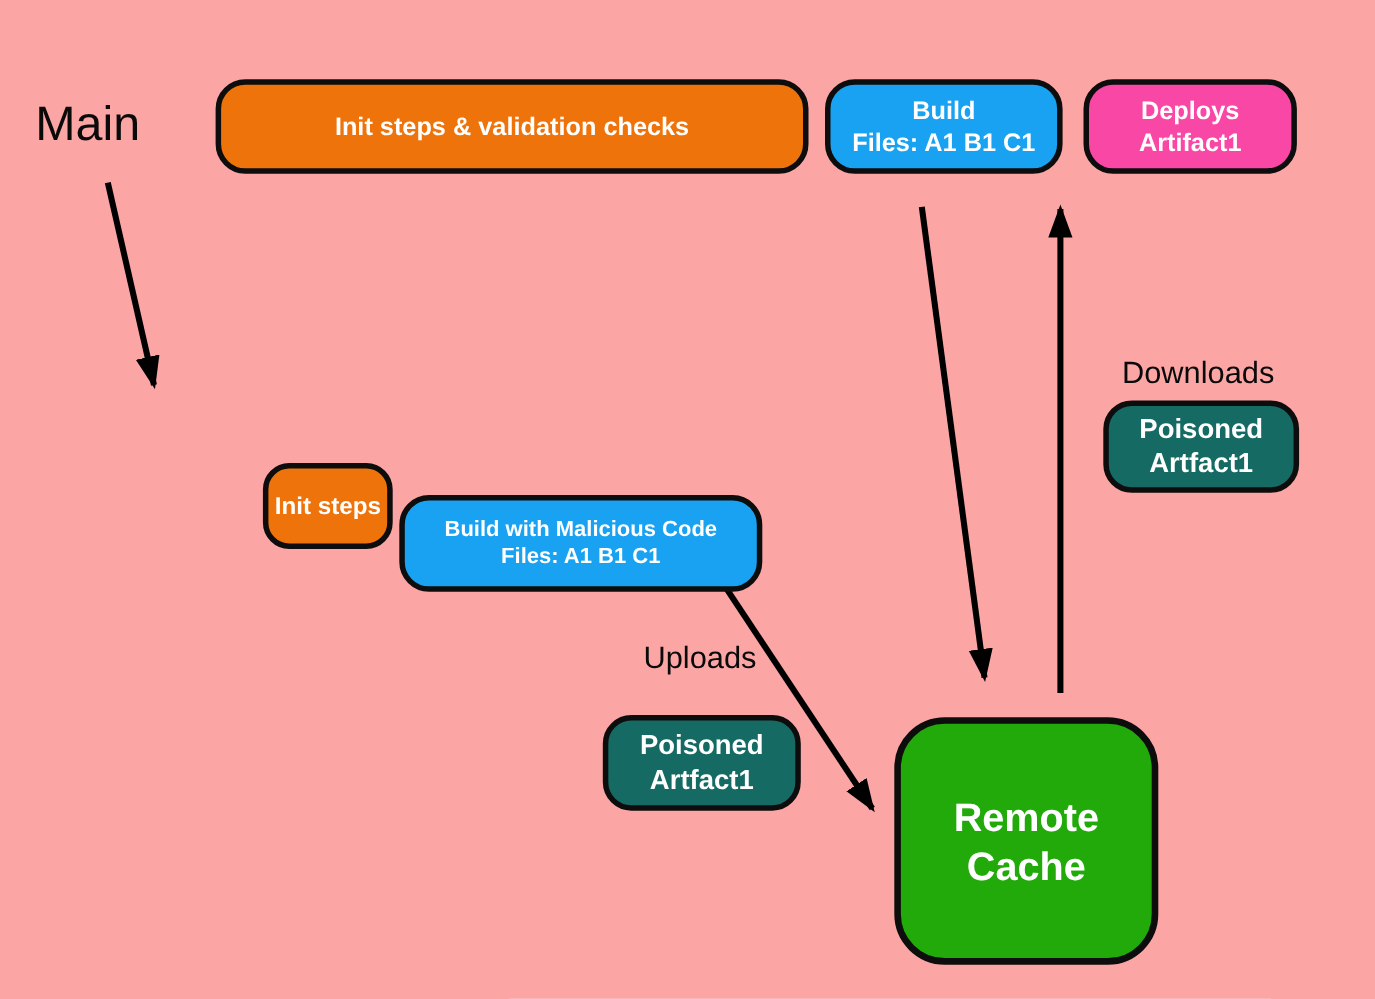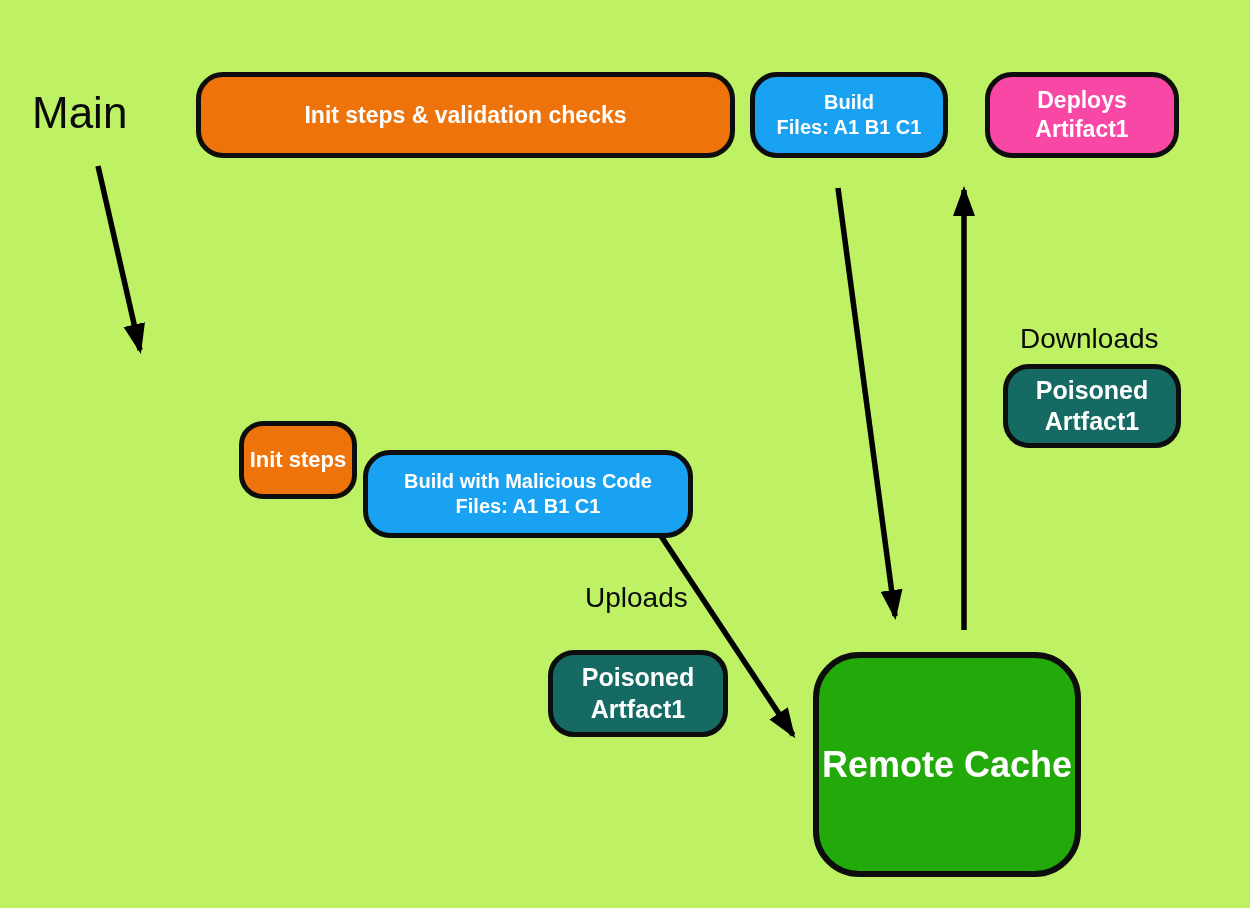--- a/index.html
+++ b/index.html
@@ -4,21 +4,21 @@
 <style>
   html, body { margin: 0; padding: 0; }
   body {
     font-family: "Liberation Sans", "DejaVu Sans", sans-serif;
     background: #ffffff;
   }
   #canvas {
     position: relative;
     width: 1250px;
     height: 908px;
-    background: #bef264;
+    background: #fca5a5;
     overflow: hidden;
   }
   #arrow-layer {
     position: absolute;
     left: 0; top: 0;
     width: 1250px; height: 908px;
     pointer-events: none;
   }
   .node {
     position: absolute;
@@ -34,27 +34,27 @@
     line-height: 1.25;
   }
   .node .nline { display: block; }
   .orange { background: #ee730b; }
   .blue   { background: #1aa2f2; }
   .pink   { background: #f947a5; }
   .teal   { background: #156b63; }
   .green  { background: #21aa0a; }
 
   #node-init-validation { left:196px; top:72px;  width:539px; height:86px; border-radius:27px; font-size:23px; }
-  #node-build-main      { left:750px; top:72px;  width:198px; height:86px; border-radius:27px; font-size:20px; }
+  #node-build-main      { left:750px; top:72px;  width:216px; height:86px; border-radius:27px; font-size:23px; }
   #node-deploys         { left:985px; top:72px;  width:194px; height:86px; border-radius:27px; font-size:23px; }
   #node-init-steps      { left:239px; top:421px; width:118px; height:78px; border-radius:24px; font-size:22px; }
   #node-build-malicious { left:363px; top:420px; width:330px; height:88px; border-radius:27px; font-size:20px;margin-top:30px; }
   #node-poisoned-upload   { left:548px;  top:650px; width:180px; height:87px; border-radius:26px; font-size:25px; }
   #node-poisoned-download { left:1003px; top:364px; width:178px; height:84px; border-radius:26px; font-size:25px; }
-  #node-remote-cache    { left:813px; top:652px; width:268px; height:225px; border-radius:46px; border-width:6px; font-size:36px; }
+  #node-remote-cache    { left:813px; top:652px; width:240px; height:225px; border-radius:46px; border-width:6px; font-size:36px; }
 
   .freetext {
     position: absolute;
     color: #0a0a0a;
     white-space: pre-line;
   }
   #label-main     { left:32px;  top:88px;  font-size:44px; line-height:50px; }
   #label-innocent { left:44px;  top:383px; font-size:44px; line-height:52px; }
   #label-hashq    { left:681px; top:293px; font-size:30px; line-height:37px; }
   #label-downloads{ left:1020px; top:323px; font-size:28px; }

